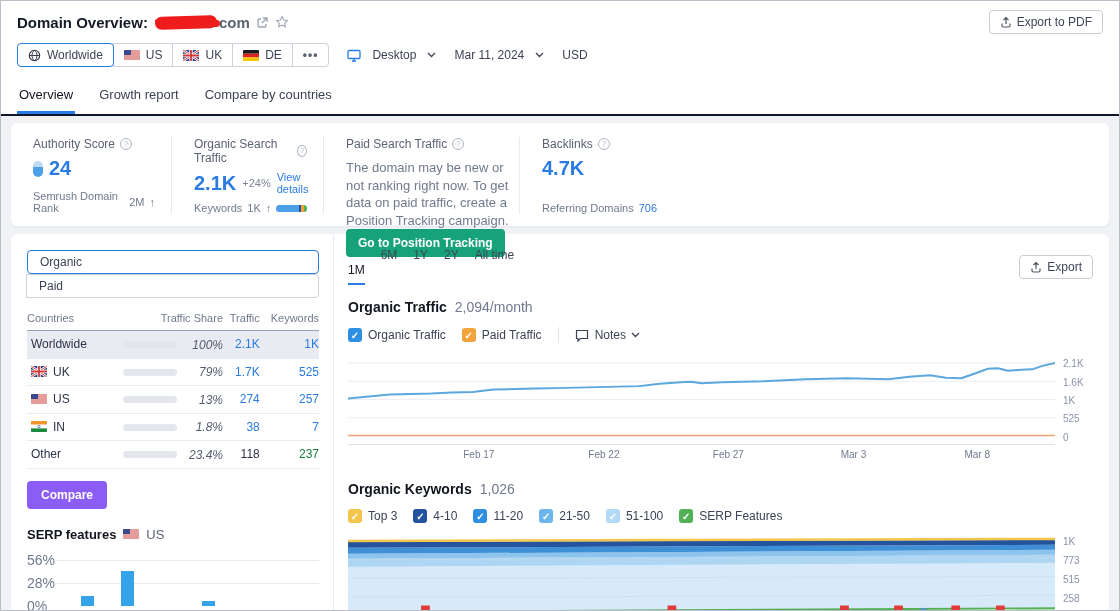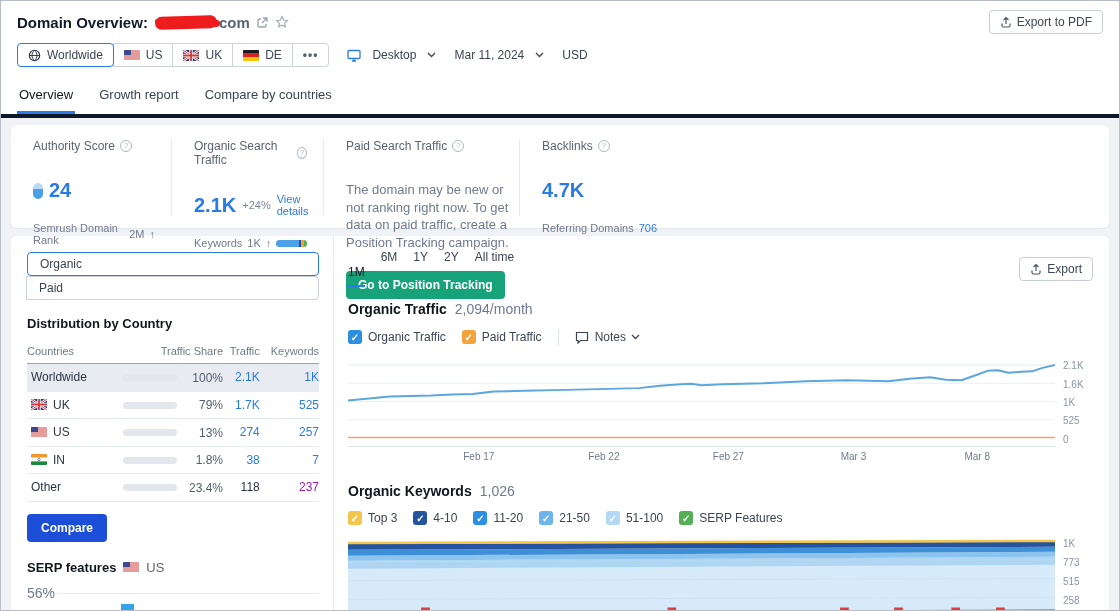--- a/index.html
+++ b/index.html
@@ -19,29 +19,29 @@
   .spacer { flex:1; }
   .btn-outline { display:inline-flex; align-items:center; gap:5px; border:1px solid #c9cdd6; border-radius:4px; background:#fff; color:#3f4656; font-size:12px; padding:4px 10px; cursor:pointer; }
   .hdr-row2 { display:flex; align-items:center; margin-top:6px; height:28px; gap:18px; }
   .seg-group { display:flex; }
   .seg { display:inline-flex; align-items:center; gap:6px; border:1px solid #cdd1da; background:#fff; padding:4px 10px; font-size:12px; color:#3c4354; margin-left:-1px; cursor:pointer; }
   .seg:first-child { border-radius:4px 0 0 4px; margin-left:0; }
   .seg:last-child { border-radius:0 4px 4px 0; }
   .seg.selected { border:1px solid #2a7be4; border-radius:4px; position:relative; z-index:1; }
   .dots { letter-spacing:1px; color:#5b6372; font-weight:bold; }
   .hdr-select { display:inline-flex; align-items:center; gap:11px; color:#3c4354; cursor:pointer; }
-  .hdr-row3 { display:flex; gap:22px; margin-top:12px; border-bottom:4px solid #0f172a; margin-left:-16px; margin-right:-16px; padding:0 16px; }
+  .hdr-row3 { display:flex; gap:22px; margin-top:12px; border-bottom:2px solid #0f172a; margin-left:-16px; margin-right:-16px; padding:0 16px; }
   .tab { font-size:13px; color:#3c4354; padding:6px 2px 9px; cursor:pointer; border-bottom:3px solid transparent; }
   .tab.active { color:#12161f; border-bottom-color:#2a7be4; }
   
   .content { padding:7px 10px; }
   .card { background:#fff; border-radius:6px; box-shadow:0 1px 2px rgba(40,50,70,.06); }
   
   .metrics { display:flex; padding:14px 0 12px; height:103px; }
-  .mcol { padding:0 16px 0 22px; display:flex; flex-direction:column;gap:20px; }
+  .mcol { padding:0 16px 0 22px; display:flex; flex-direction:column; }
   .mcol + .mcol { border-left:1px solid #e7eaf0; }
   .mcol1 { width:160px; } .mcol2 { width:152px; } .mcol3 { width:196px; } .mcol4 { flex:1; }
   .mlabel { font-size:12px; color:#5b6372; display:flex; align-items:center; gap:5px; }
   .info-ic { width:12px; height:12px; border:1px solid #aeb5c2; border-radius:50%; color:#aeb5c2; font-size:8px; line-height:10px; text-align:center; display:inline-block; }
   .bignum { font-size:20px; font-weight:bold; color:#2a7be4; margin-top:6px; display:flex; align-items:center; gap:6px; }
   .delta { font-size:11px; color:#7d8698; font-weight:normal; }
   .mini-link { font-size:11px; color:#2a7be4; font-weight:normal; cursor:pointer; }
   .mfoot { margin-top:auto; font-size:11px; color:#707a8e; display:flex; align-items:center; gap:5px; }
   .gauge { width:10px; height:16px; border-radius:6px; background:linear-gradient(180deg,#bcd9f5 40%,#4ba0e8 40%); display:inline-block; }
   .kwbar { display:inline-flex; width:62px; height:7px; border-radius:4px; overflow:hidden; background:#e3e6ec; }
@@ -60,26 +60,26 @@
   .tg:last-child { border-radius:0 4px 4px 0; }
   .tg.selected { border:1px solid #2a7be4; border-radius:4px; z-index:1; position:relative; }
   .sec-title { font-size:13px; font-weight:bold; color:#12161f; margin-top:18px; display:flex; align-items:center; gap:7px; }
   table.ctable { width:100%; border-collapse:collapse; margin-top:10px; }
   .ctable th { font-size:11px; color:#707a8e; font-weight:normal; text-align:right; padding:4px 0 6px; border-bottom:1px solid #9aa2b1; }
   .ctable th:first-child { text-align:left; }
   .ctable td { font-size:12px; padding:6px 0; border-bottom:1px solid #e7eaf0; text-align:right; }
   .ctable td:first-child { text-align:left; }
   .ctable tr.selected td { background:#e8ebf1; }
   .cell-country { display:flex; align-items:center; gap:6px; color:#2c3345; padding-left:4px; }
-  .share-wrap { display:inline-flex; align-items:center; gap:12px; }
+  .share-wrap { display:inline-flex; align-items:center; gap:12px;font-style:italic; }
   .share-track { width:54px; height:7px; background:#e3e6ec; border-radius:4px; overflow:hidden; }
   .share-fill { height:100%; background:#4ba0e8; border-radius:4px; }
   .share-pct { color:#545d6e; min-width:34px; display:inline-block; }
   .val-blue { color:#2a7be4; }
-  .btn-blue { background:#1d4ed8; color:#fff; font-weight:bold; font-size:12px; border:none; border-radius:4px; padding:7px 14px; margin-top:12px; cursor:pointer; }
+  .btn-blue { background:#8b5cf6; color:#fff; font-weight:bold; font-size:12px; border:none; border-radius:4px; padding:7px 14px; margin-top:12px; cursor:pointer; }
   .flag { width:16px; height:11px; display:inline-block; border-radius:1px; overflow:hidden; flex:none; }
   
   .serpchart { margin-top:10px; position:relative; height:56px; }
   .grid-line { position:absolute; left:30px; right:0; height:1px; background:#e7eaf0; }
   .ylab { position:absolute; left:0; font-size:14px; color:#707a8e; transform:translateY(-50%); }
   .bars { position:absolute; left:30px; right:0; top:0; bottom:0; display:flex; align-items:flex-end; }
   .barcell { flex:1; display:flex; justify-content:center; align-items:flex-end; height:100%; }
   .bar { width:13px; background:#35a3ea; }
   
   .period-row { display:flex; align-items:center; }
@@ -266,23 +266,20 @@
   </div>
 
   <div class="card main">
 
     <div class="left">
       <div class="toggle">
         <span class="tg selected">Organic</span>
         <span class="tg">Paid</span>
       </div>
 
-      <div class="sec-title" style="margin-top:16px">
-          <span>Distribution by Country</span>
-        </div>
 
       <table class="ctable">
         <thead>
           <tr>
             <th>Countries</th>
             <th>Traffic Share</th>
             <th>Traffic</th>
             <th>Keywords</th>
           </tr>
         </thead>
@@ -361,21 +358,21 @@
             <td>
                 <span class="cell-country">
                   <span>Other</span>
                 </span>
               </td>
             <td><span class="share-wrap">
                   <span class="share-track"><span class="share-fill" style="width: 7%;"></span></span>
                   <span class="share-pct">23.4%</span>
                 </span></td>
             <td style="color:#2c3345">118</td>
-            <td style="color:#a21caf">237</td>
+            <td style="color:#15803d">237</td>
           </tr>
         </tbody>
       </table>
 
       <button class="btn-blue">Compare</button>
 
       <div class="sec-title">
         <span>SERP features</span>
         <svg class="flag" viewBox="0 0 16 11">
             <rect width="16" height="11" fill="#fff"></rect>

